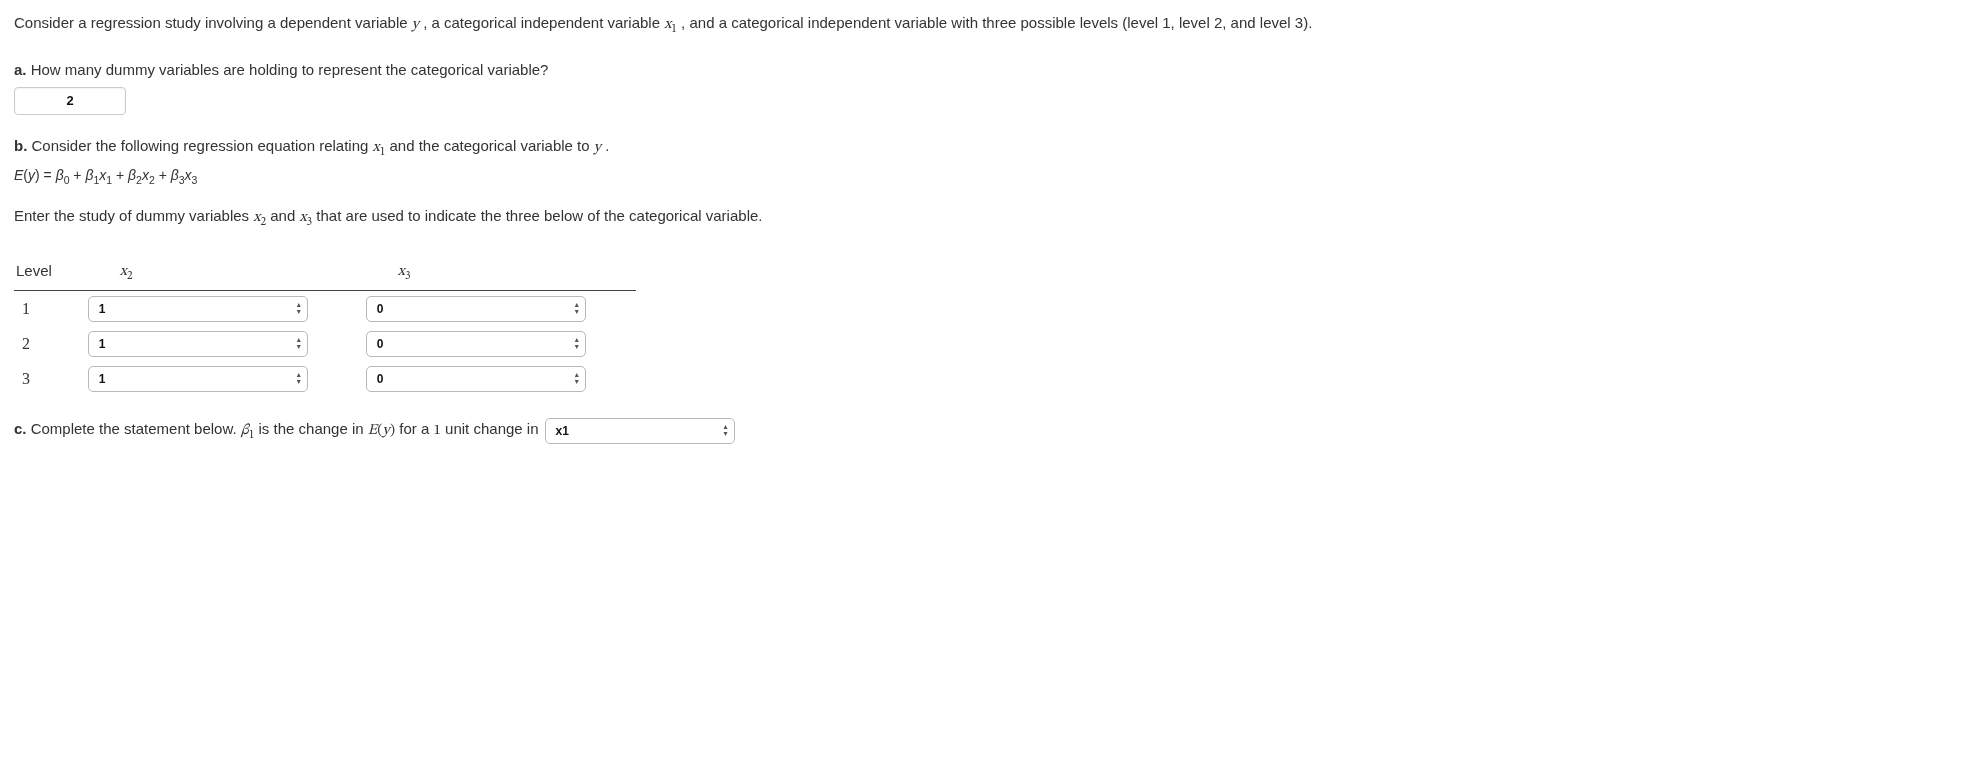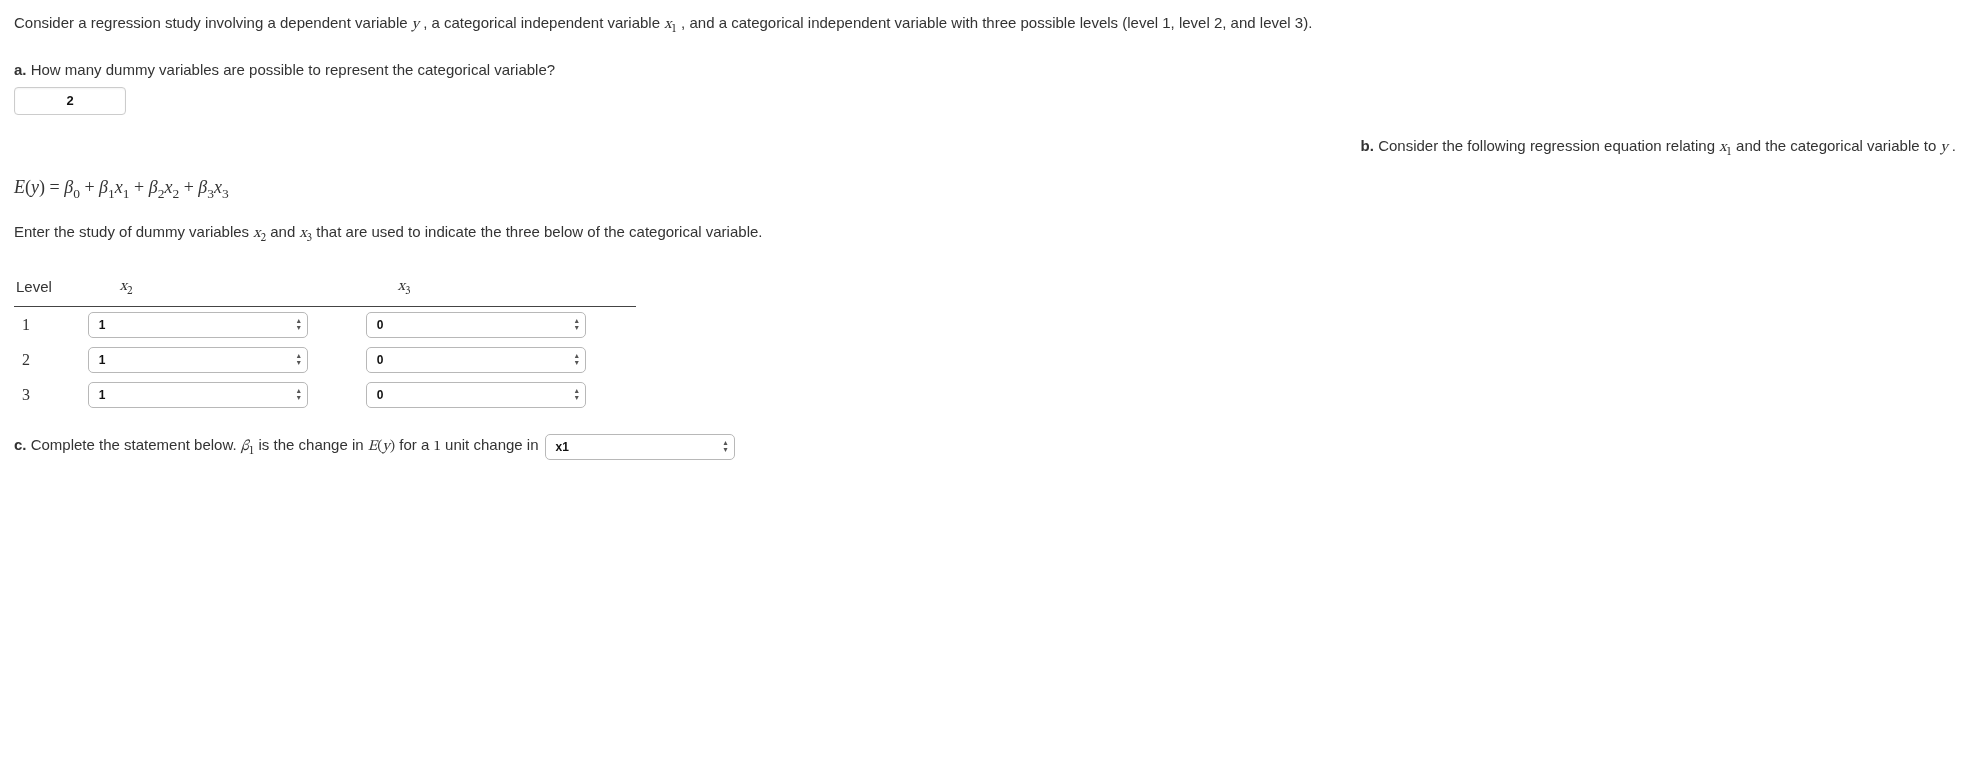--- a/index.html
+++ b/index.html
@@ -36,23 +36,23 @@
     border: 1px solid #ccc;
     border-radius: 4px;
     text-align: center;
     font-weight: bold;
     font-size: 13px;
     color: #111;
     background: #fff;
     box-shadow: inset 0 1px 2px rgba(0,0,0,0.05);
   }
   .eqn {
-    font-family: Liberation Serif, serif;
+    font-family: Liberation Sans, sans-serif;
     font-style: italic;
-    font-size: 18px;
+    font-size: 14px;
     margin-bottom: 14px;
   }
   .eqn .rm { font-style: normal; }
   table.dummy {
     border-collapse: collapse;
     margin-top: 8px;
     margin-bottom: 20px;
   }
   table.dummy th {
     font-weight: normal;
@@ -120,28 +120,28 @@
   <span>Consider a regression study involving a dependent variable </span>
   <span class="math">y</span>
   <span>, a categorical independent variable </span>
   <span class="math"><span>x</span><span class="sub">1</span></span>
   <span>, and a categorical independent variable with three possible levels (level 1, level 2, and level 3).</span>
 </div>
 
 <div class="para">
   <div>
     <span class="label-bold">a.</span>
-    <span> How many dummy variables are possible to represent the categorical variable?</span>
+    <span> How many dummy variables are holding to represent the categorical variable?</span>
   </div>
   <div style="margin-top:4px;">
     <span class="input-box">2</span>
   </div>
 </div>
 
-<div class="para" style="margin-bottom:10px;text-align:right;">
+<div class="para" style="margin-bottom:2px;">
   <span class="label-bold">b.</span>
   <span> Consider the following regression equation relating </span>
   <span class="math"><span>x</span><span class="sub">1</span></span>
   <span> and the categorical variable to </span>
   <span class="math">y</span>
   <span>.</span>
 </div>
 
 <div class="eqn">
   <span>E</span><span class="rm">(</span><span>y</span><span class="rm">) = </span>

